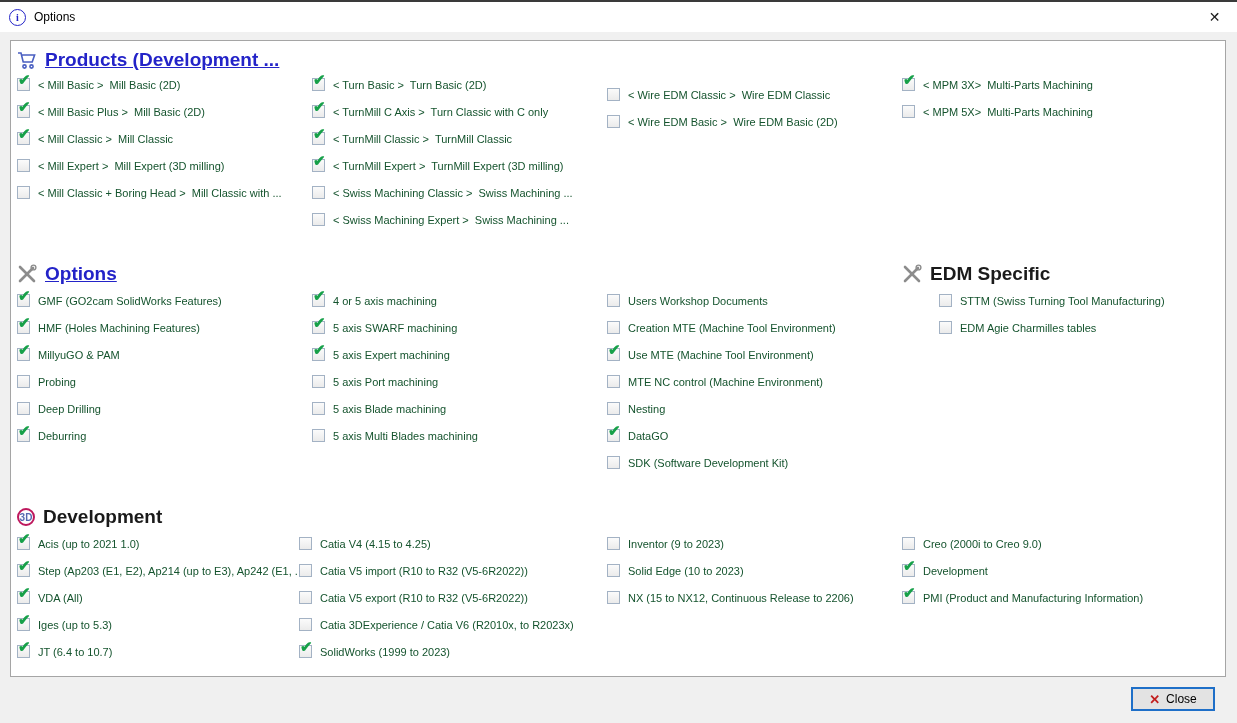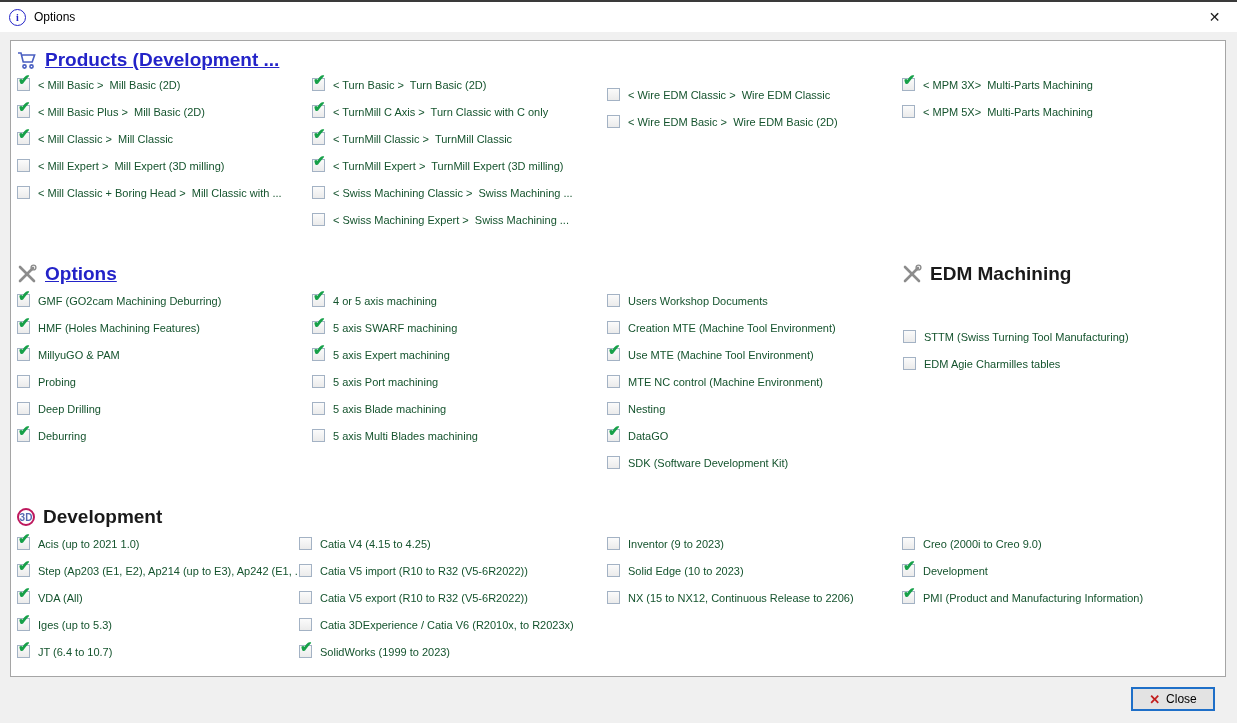--- a/index.html
+++ b/index.html
@@ -33,21 +33,21 @@
   .sec-h .ht { font-size:19px; font-weight:bold; color:#1a1a1a; white-space:pre; }
   .sec-h.link .ht { color:var(--accent-blue,#2222c8); text-decoration:underline; }
   #hdr-products   { left:6px;   top:5px;  }
   #hdr-options    { left:6px;   top:219px; }
   #hdr-edm        { left:891px; top:219px; }
   #hdr-interfaces { left:6px;   top:462px; }
 
   .ckcol { position:absolute; width:295px; }
   #pcol0 {left:6px; top:30px;} #pcol1 {left:301px; top:30px;} #pcol2 {left:596px; top:40px;} #pcol3 {left:891px; top:30px;}
   #ocol0 {left:6px; top:246px;} #ocol1 {left:301px; top:246px;} #ocol2 {left:596px; top:246px;}
-  #ecol0 {left:892px; top:246px;margin-top:36px;}
+  #ecol0 {left:928px; top:246px;}
   #icol0 {left:6px; top:489px;} #icol1 {left:288px; top:489px;} #icol2 {left:596px; top:489px;} #icol3 {left:891px; top:489px;}
 
   .ckrow { height:27px; display:flex; align-items:center; gap:8px; }
   .ckbox {
     width:13px; height:13px; box-sizing:border-box; flex:0 0 13px;
     border:1px solid #a3b2c4; background:linear-gradient(#fbfbfb,#ebebeb); position:relative;
   }
   .ckbox .mark {
     position:absolute; left:0px; top:-7px; font-size:15px; font-weight:bold;
     color:var(--check-green,#17a049); line-height:1;
@@ -188,21 +188,21 @@
           <circle cx="16.5" cy="3.5" r="2.4" fill="none" stroke="#8c8c8c" stroke-width="1.4"></circle>
         </svg>
         <span class="ht">Options</span>
       </div>
 
       <div class="ckcol" id="ocol0">
           <div class="ckrow">
             <span class="ckbox">
               <span class="mark">✔</span>
             </span>
-            <span class="lbl">GMF (GO2cam Machining Deburring)</span>
+            <span class="lbl">GMF (GO2cam SolidWorks Features)</span>
           </div>
           <div class="ckrow">
             <span class="ckbox">
               <span class="mark">✔</span>
             </span>
             <span class="lbl">HMF (Holes Machining Features)</span>
           </div>
           <div class="ckrow">
             <span class="ckbox">
               <span class="mark">✔</span>
@@ -292,21 +292,21 @@
         </div>
 
       <div class="sec-h" id="hdr-edm">
         <svg width="20" height="20" viewBox="0 0 20 20">
           <g stroke="#8c8c8c" stroke-width="2.6" stroke-linecap="round">
             <line x1="3" y1="17" x2="16" y2="4"></line>
             <line x1="3" y1="3" x2="17" y2="17"></line>
           </g>
           <circle cx="16.5" cy="3.5" r="2.4" fill="none" stroke="#8c8c8c" stroke-width="1.4"></circle>
         </svg>
-        <span class="ht">EDM Machining</span>
+        <span class="ht">EDM Specific</span>
       </div>
 
       <div class="ckcol" id="ecol0">
           <div class="ckrow">
             <span class="ckbox"></span>
             <span class="lbl">STTM (Swiss Turning Tool Manufacturing)</span>
           </div>
           <div class="ckrow">
             <span class="ckbox"></span>
             <span class="lbl">EDM Agie Charmilles tables</span>

